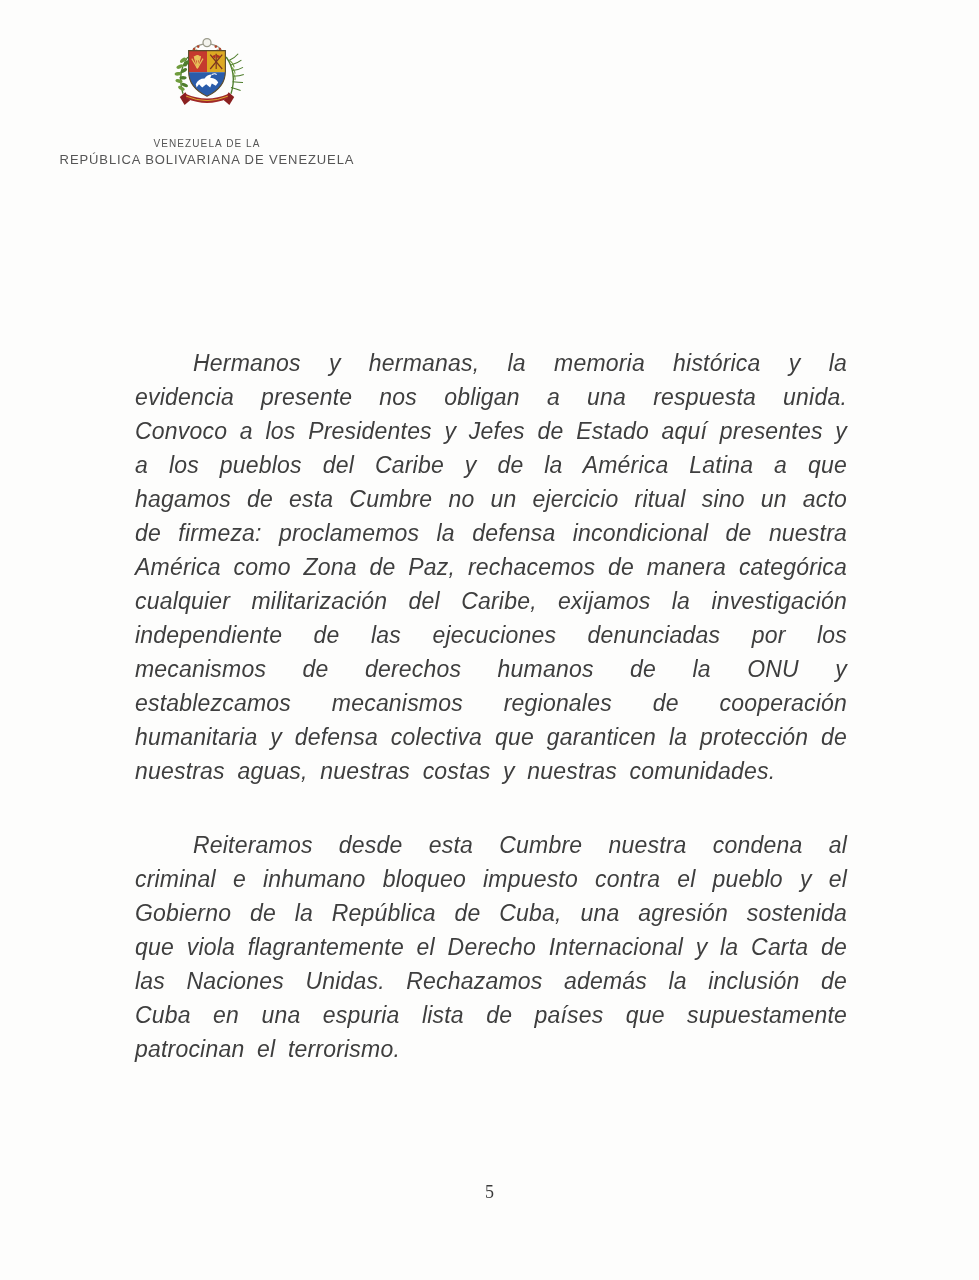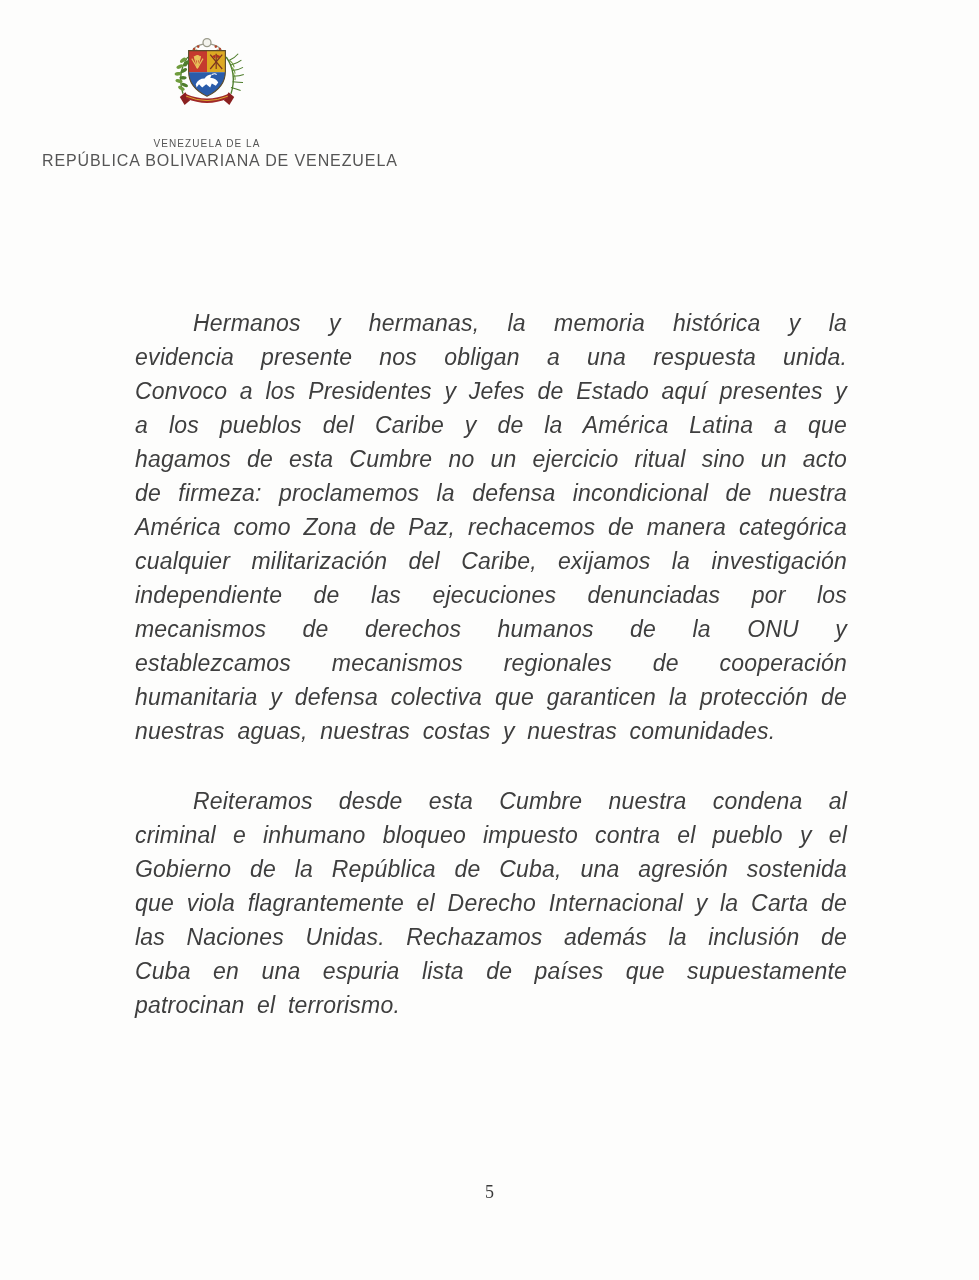--- a/index.html
+++ b/index.html
@@ -39,21 +39,21 @@
   }
   .lh-title1 {
     margin-top: 4px;
     font-size: 10px;
     letter-spacing: 1.1px;
     color: #555;
     white-space: nowrap;
   }
   .lh-title2 {
     margin-top: 3px;
-    font-size: 16px;
+    font-size: 13px;
     letter-spacing: 0.9px;
     color: #555;
     white-space: nowrap;
   }
   
   .doc-body {
     position: absolute;
     left: 135px;
     top: 306px;
     width: 712px;
@@ -63,20 +63,21 @@
     letter-spacing: 0.2px;
     word-spacing: 6px;
     color: #3e3e3e;
     text-align: justify;
   }
   .doc-body p {
     margin: 0 0 36px 0;
   }
   .doc-body p.indent {
     text-indent: 58px;
+    margin-top: 40px;
   }
   
   .page-number {
     position: absolute;
     left: 0;
     top: 1182px;
     width: 100%;
     text-align: center;
     font-family: "Liberation Serif", serif;
     font-size: 18px;

